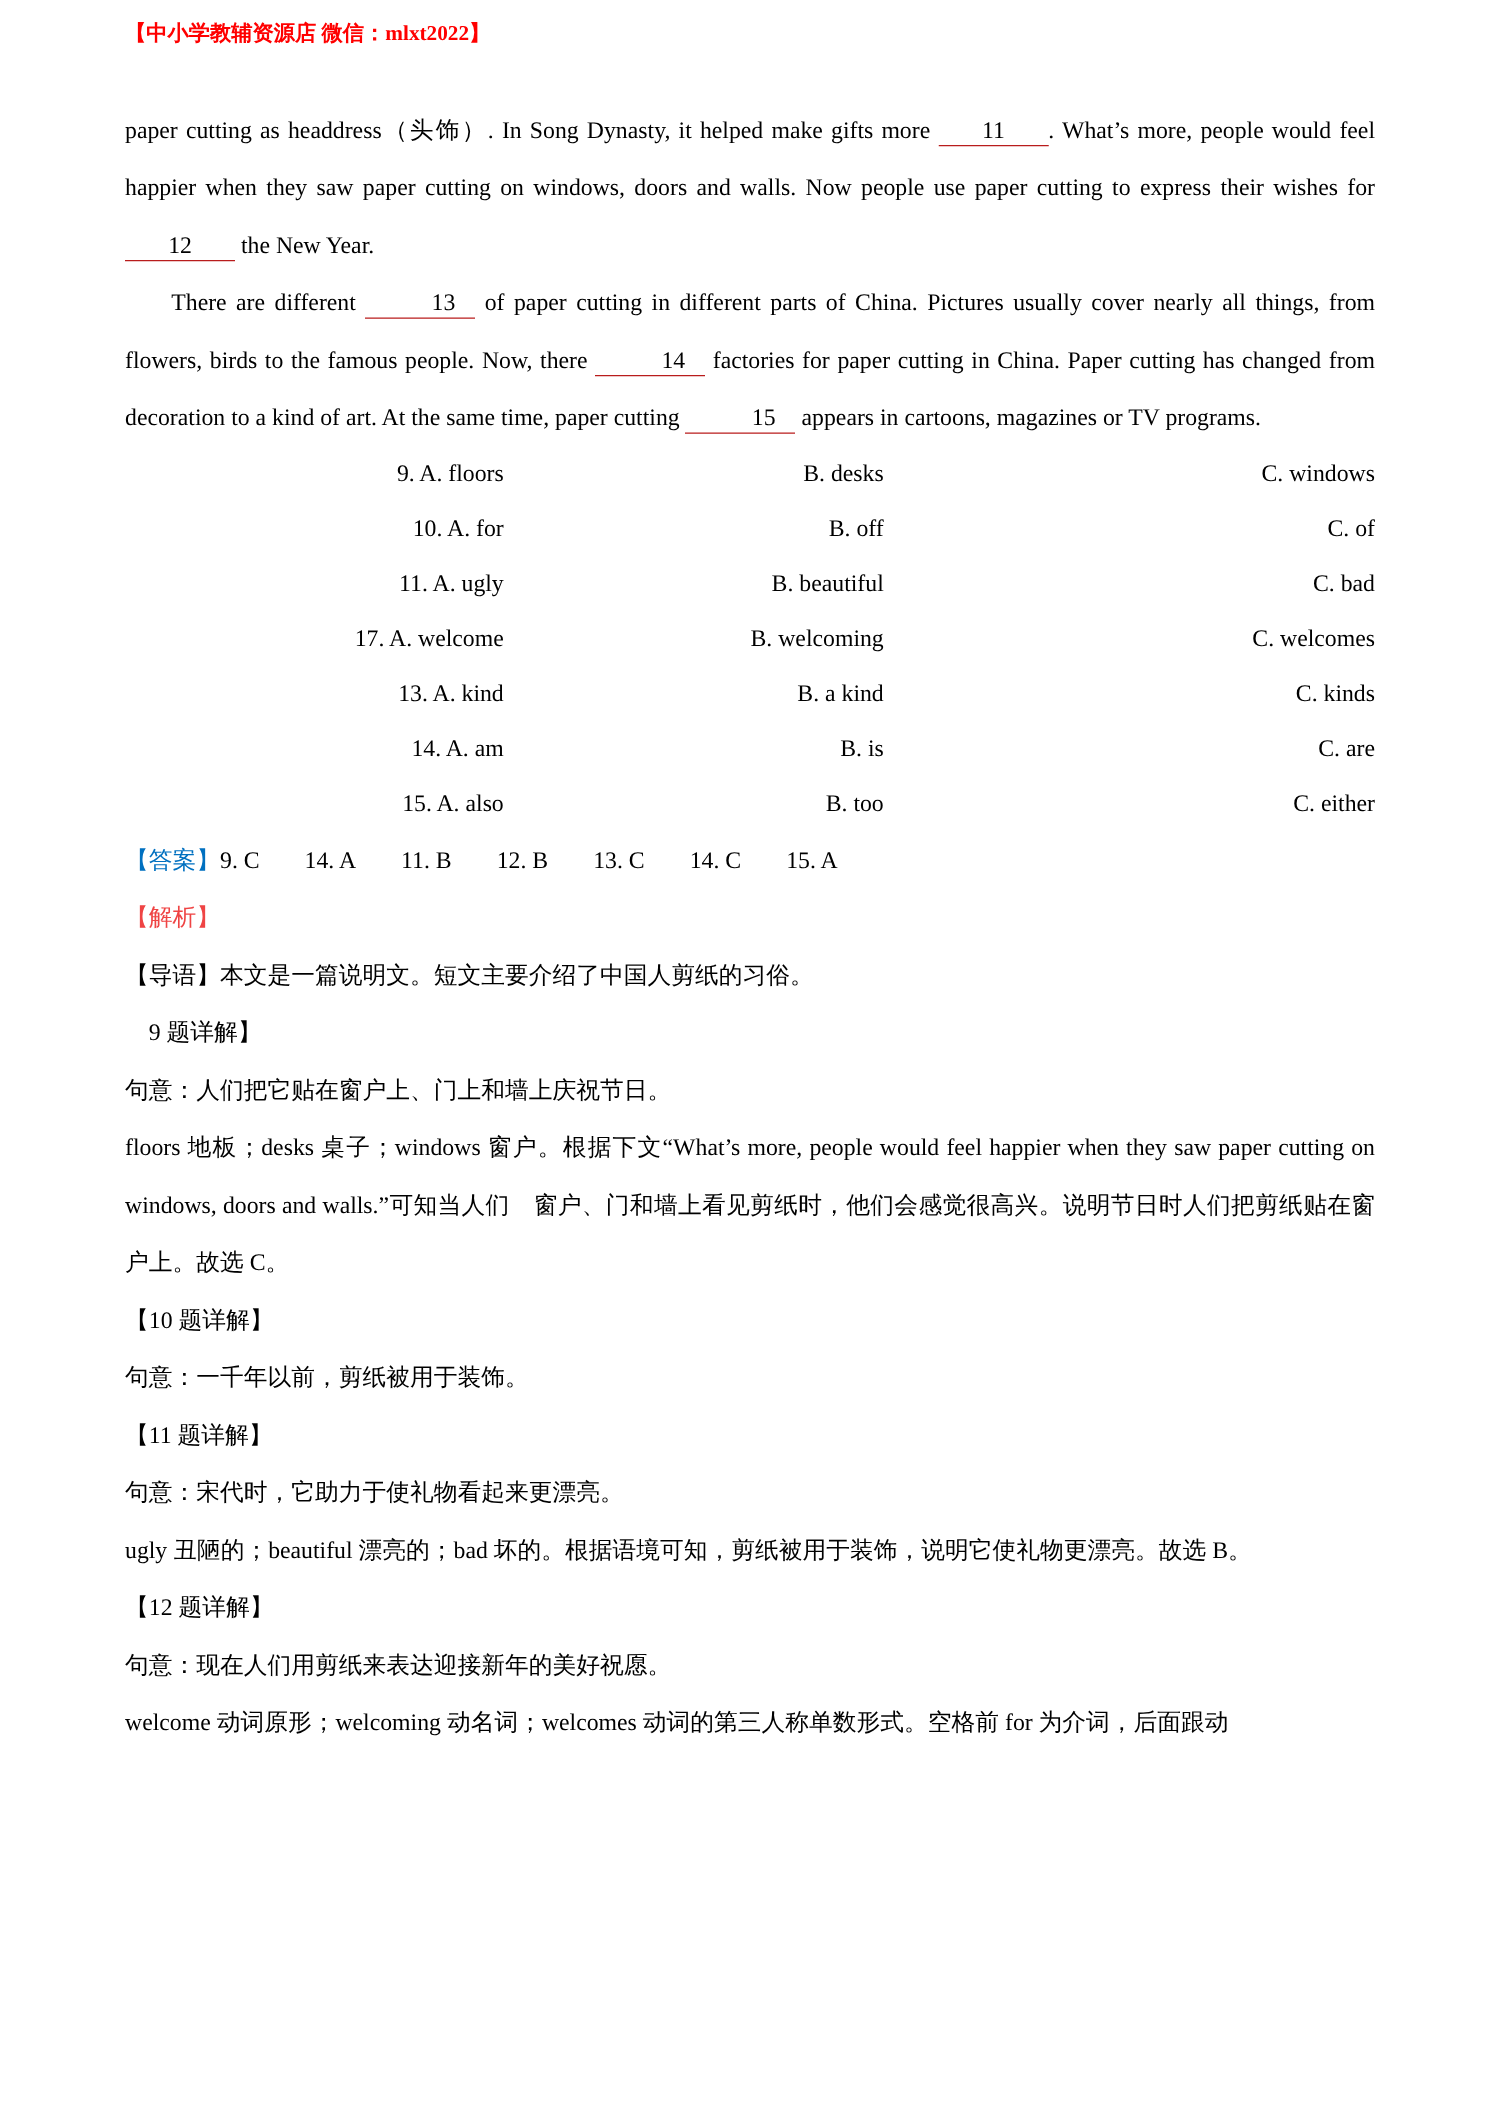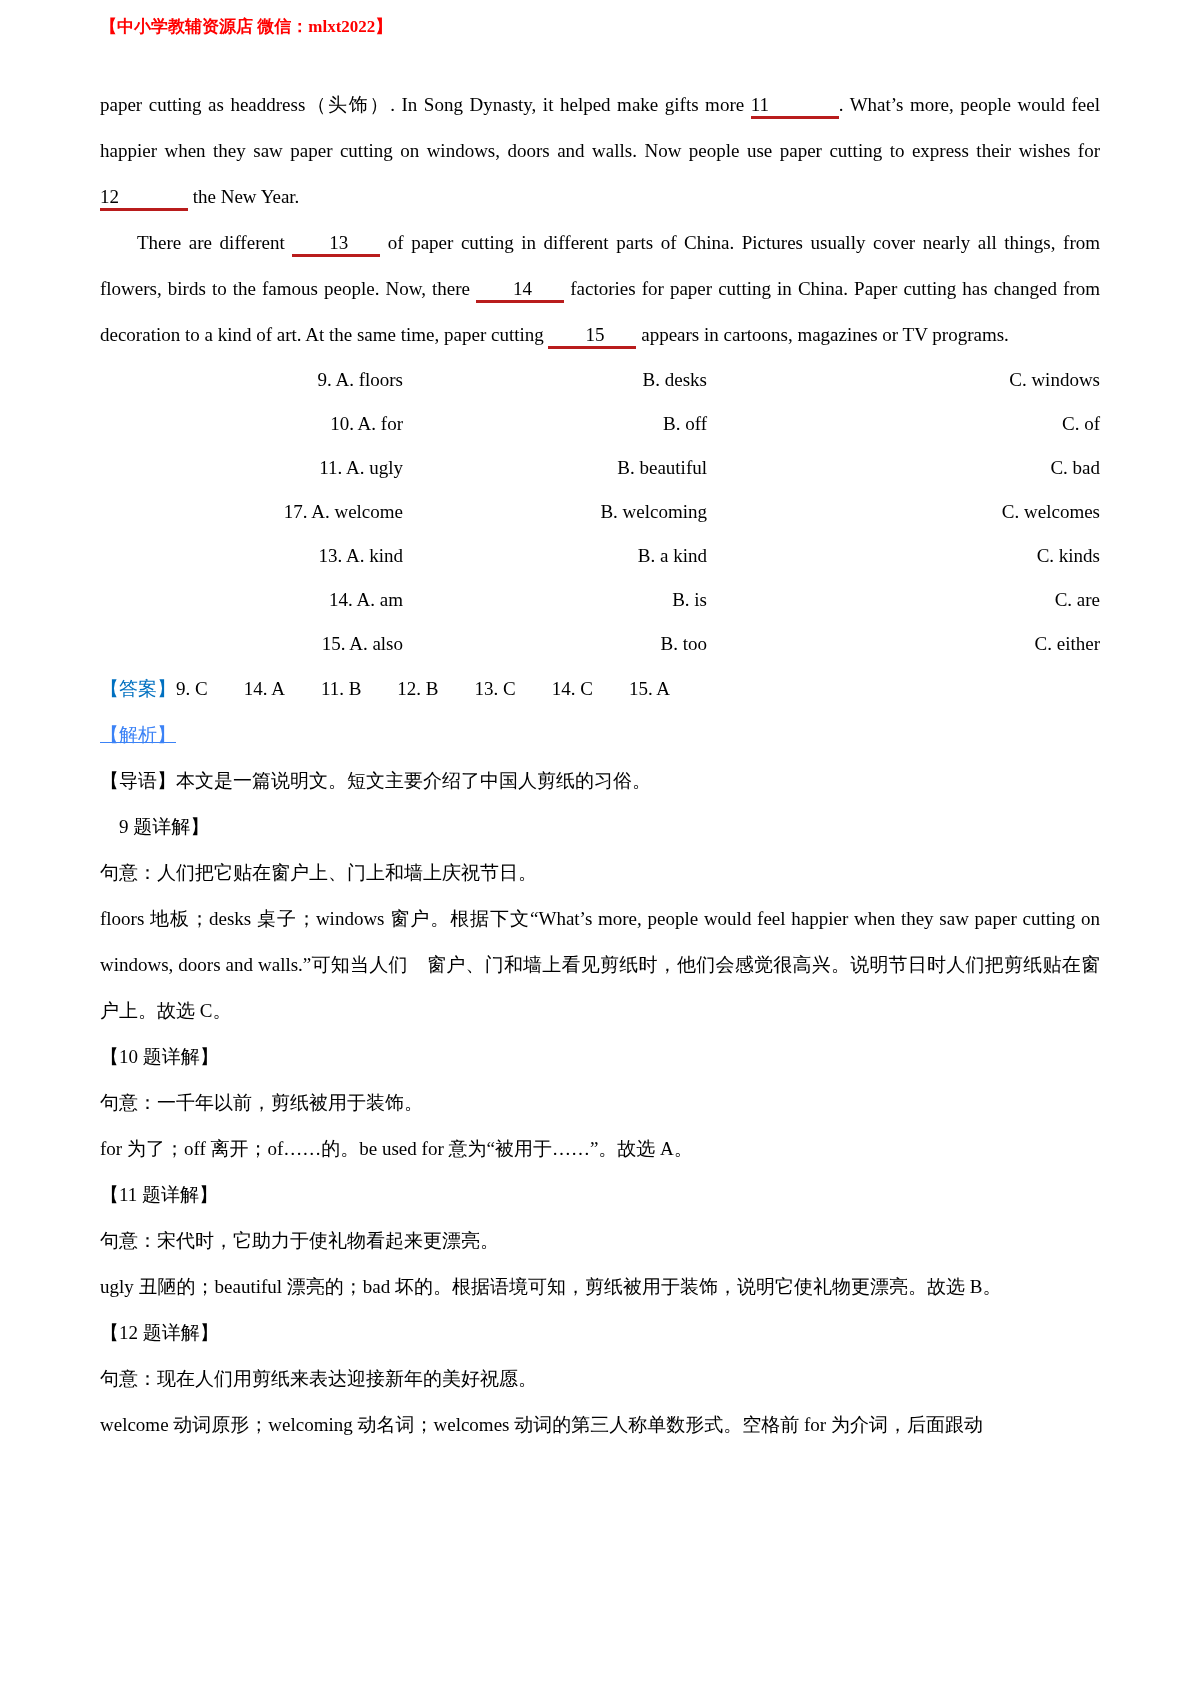--- a/index.html
+++ b/index.html
@@ -23,21 +23,22 @@
     margin-top: 42px;
     font-size: 19px;
     line-height: 46px;
     text-align: justify;
   }
   .passage p.indent { text-indent: 37px; }
 
   .blank {
     display: inline-block;
     min-width: 88px;
-    border-bottom: 3px solid #b91c1c;
+    text-align: center;
+    border-bottom: 1px solid #b91c1c;
     line-height: 22px;
   }
 
   .options { font-size: 19px; }
   .opt-row {
     display: grid;
     grid-template-columns: 303px 304px 1fr;
     line-height: 44px;
     text-align: right;
   }
@@ -103,30 +104,29 @@
       <span>B. too</span>
       <span>C. either</span>
     </div>
   </div>
 
   <div class="answers">
     <span style="color: rgb(0, 112, 192);">【答案】</span><span class="item">9. C</span><span class="item">14. A</span><span class="item">11. B</span><span class="item">12. B</span><span class="item">13. C</span><span class="item">14. C</span><span class="item">15. A</span>
   </div>
 
   <div class="expl">
-    <p style="color: #3b82f6; text-decoration: underline;">【解析】</p>
+    <p style="color: #ef4444;">【解析】</p>
     <p>【导语】本文是一篇说明文。短文主要介绍了中国人剪纸的习俗。</p>
 
     <p>　9 题详解】</p>
     <p>句意：人们把它贴在窗户上、门上和墙上庆祝节日。</p>
     <p>floors 地板；desks 桌子；windows 窗户。根据下文“What’s more, people would feel happier when they saw paper cutting on windows, doors and walls.”可知当人们　窗户、门和墙上看见剪纸时，他们会感觉很高兴。说明节日时人们把剪纸贴在窗户上。故选 C。</p>
 
     <p>【10 题详解】</p>
     <p>句意：一千年以前，剪纸被用于装饰。</p>
-    <p>for 为了；off 离开；of……的。be used for 意为“被用于……”。故选 A。</p>
 
     <p>【11 题详解】</p>
     <p>句意：宋代时，它助力于使礼物看起来更漂亮。</p>
     <p>ugly 丑陋的；beautiful 漂亮的；bad 坏的。根据语境可知，剪纸被用于装饰，说明它使礼物更漂亮。故选 B。</p>
 
     <p>【12 题详解】</p>
     <p>句意：现在人们用剪纸来表达迎接新年的美好祝愿。</p>
     <p>welcome 动词原形；welcoming 动名词；welcomes 动词的第三人称单数形式。空格前 for 为介词，后面跟动</p>
   </div>
 

